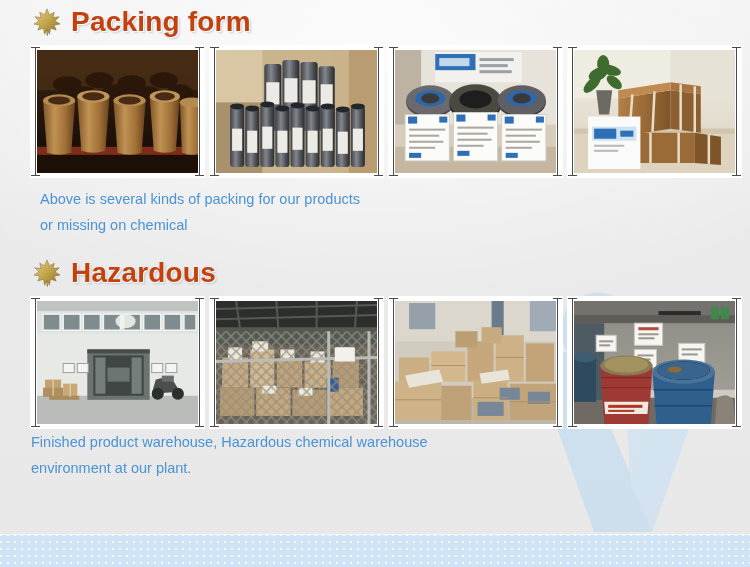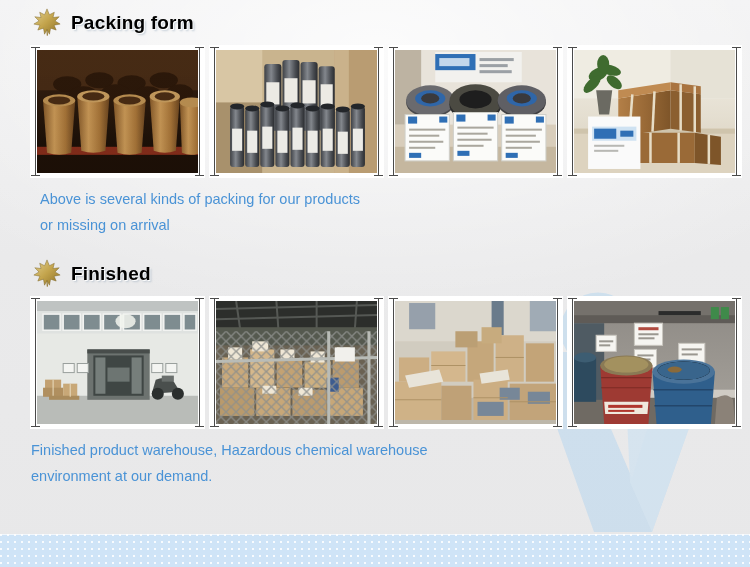--- a/index.html
+++ b/index.html
@@ -55,23 +55,23 @@
 
   
   .section-head {
     display:flex;
     align-items:center;
     gap:9px;
     padding-left:32px;
   }
   .leaf-icon { width:30px; height:30px; display:block; flex:0 0 auto; }
   .section-title {
-    font-size:19px;
+    font-size:28px;
     font-weight:bold;
-    color:#000000;
+    color:#c2410c;
     letter-spacing:.2px;
     text-shadow:1px 1px 0 rgba(255,255,255,.95), 2px 2px 2px rgba(140,160,180,.45);
     line-height:1;
   }
 
   
   .photo-row {
     display:flex;
     gap:4px;
     padding-left:30px;
@@ -113,21 +113,21 @@
     line-height:26px;
     white-space:nowrap;
   }
 
   .sec1-head   { padding-top:7px; }
   .sec1-photos { padding-top:8px; }
   .sec1-caps   { padding-top:8px;padding-left:40px; }
 
   .sec2-head   { padding-top:20px; }
   .sec2-photos { padding-top:8px; }
-  .sec2-caps   { padding-top:8px; }
+  .sec2-caps   { }
 </style>
 </head>
 <body>
 
 <div class="page">
 
   <div class="page-wash"></div>
 
   <div class="watermark">
     <svg viewBox="0 0 240 260" xmlns="http://www.w3.org/2000/svg">
@@ -422,36 +422,36 @@
         <i class="br h-tl"></i>
           <i class="br h-tr"></i>
           <i class="br h-bl"></i>
           <i class="br h-br"></i>
       </div>
 
     </div>
 
     <div class="captions sec1-caps">
       <div class="caption">Above is several kinds of packing for our products</div>
-      <div class="caption">or missing on arrival</div>
+      <div class="caption">or missing on chemical</div>
     </div>
 
     <div class="section-head sec2-head">
       <svg class="leaf-icon" viewBox="0 0 32 32" xmlns="http://www.w3.org/2000/svg">
         <defs>
           <linearGradient id="lg2" x1="0" y1="0" x2="1" y2="1">
             <stop offset="0" stop-color="#e2cf8e"></stop>
             <stop offset=".5" stop-color="#c3a44c"></stop>
             <stop offset="1" stop-color="#8e7228"></stop>
           </linearGradient>
         </defs>
         <path d="M16 2 L18.6 8.2 L23.8 5.6 L22.4 11.2 L29 10.4 L24.6 14.8 L30 18.2 L23.6 19.4 L25.8 24.6 L19.8 22.6 L18.6 29 L16 24 L13.4 29 L12.2 22.6 L6.2 24.6 L8.4 19.4 L2 18.2 L7.4 14.8 L3 10.4 L9.6 11.2 L8.2 5.6 L13.4 8.2 Z" fill="url(#lg2)" stroke="#7d6424" stroke-width=".5"></path>
         <path d="M16 24 L16.4 30.5" stroke="#8e7228" stroke-width="1.2" fill="none"></path>
       </svg>
-      <div class="section-title">Finished</div>
+      <div class="section-title">Hazardous</div>
     </div>
 
     <div class="photo-row sec2-photos">
 
       <div class="photo-frame">
         <div class="photo">
           <svg viewBox="0 0 160 122" preserveAspectRatio="none" xmlns="http://www.w3.org/2000/svg">
             <defs>
               <linearGradient id="w1sky" x1="0" y1="0" x2="0" y2="1">
                 <stop offset="0" stop-color="#cfd3d2"></stop>
@@ -694,17 +694,17 @@
         <i class="br h-tl"></i>
           <i class="br h-tr"></i>
           <i class="br h-bl"></i>
           <i class="br h-br"></i>
       </div>
 
     </div>
 
     <div class="captions sec2-caps">
       <div class="caption">Finished product warehouse, Hazardous chemical warehouse</div>
-      <div class="caption">environment at our demand.</div>
+      <div class="caption">environment at our plant.</div>
     </div>
 
   </div>
 </div>
 
 </body></html>

